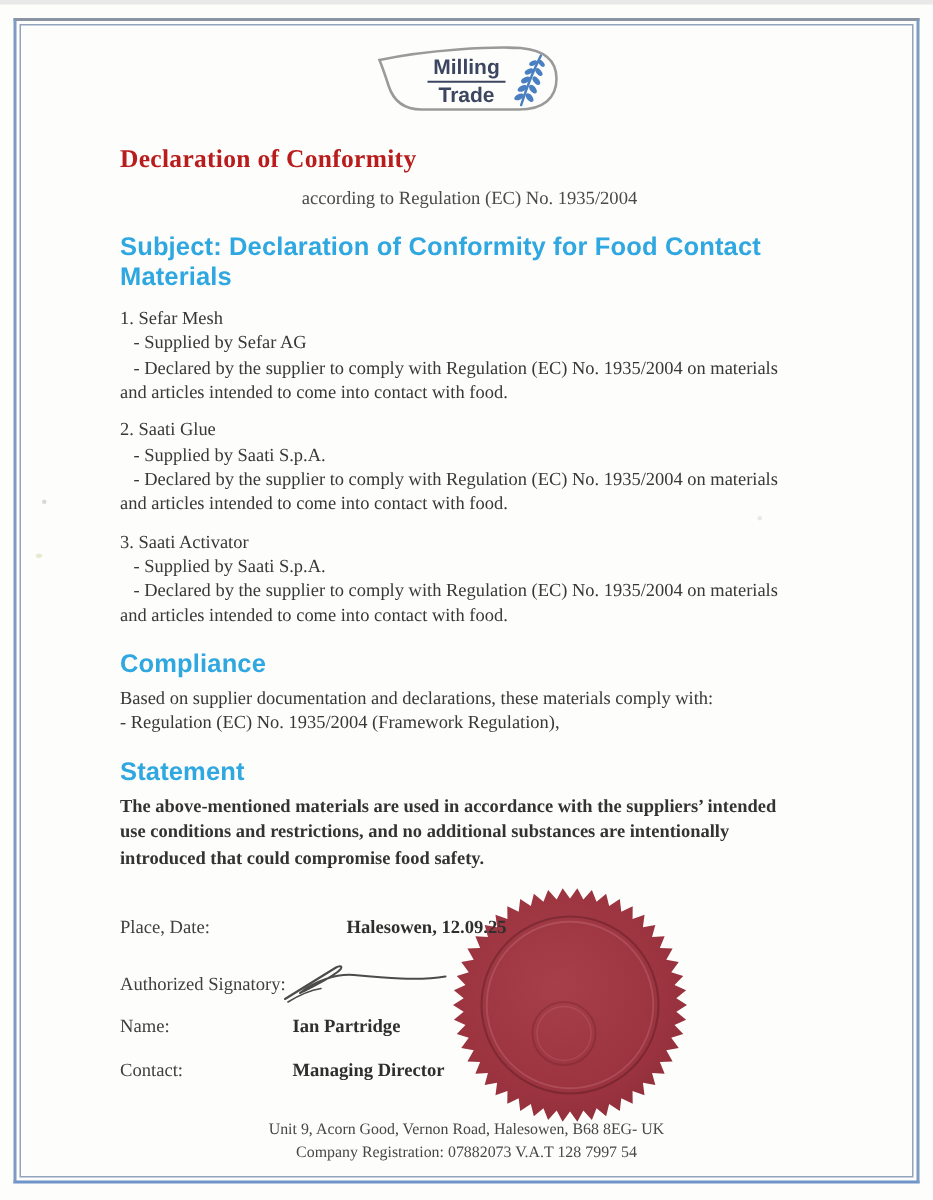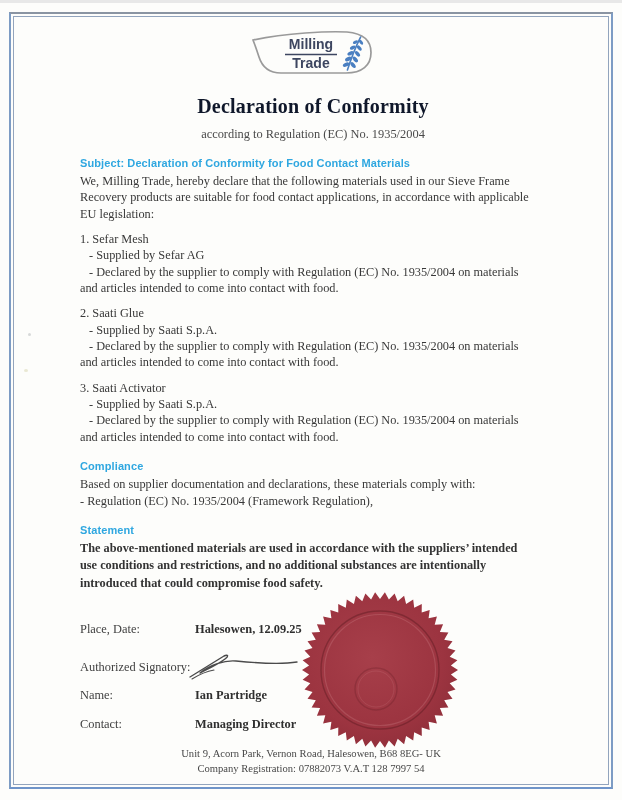--- a/index.html
+++ b/index.html
@@ -12,43 +12,43 @@
   .frame-outer{position:absolute;inset:9px 9px 14px 9px;border:2px solid #8a94a2;border-left-color:#7d9cc4;border-right-color:#7d9cc4;border-bottom:2px solid #6f94c9;pointer-events:none;}
   .frame-inner{position:absolute;inset:13px 13px 18px 13px;border:1px solid #92a4bd;pointer-events:none;}
 
   .content{position:relative;padding:26px 76px 0 80px;z-index:2;}
 
   
   .logo-wrap{text-align:center;margin:0 0 0 0;}
   .logo-wrap svg{display:inline-block;}
 
   .doc-title{
-    text-align:center;font-size:20px;font-weight:bold;color:#0f172a;
+    text-align:left;font-size:17px;font-weight:bold;color:#b91c1c;
     margin:14px 0 0 0;letter-spacing:.2px;
   }
   .doc-subtitle{text-align:center;font-size:12.4px;color:#4a4a4a;margin:9px 0 0 0;}
 
   .h-blue{
     font-family:"Liberation Sans", sans-serif;font-weight:700;
-    font-size:11px;color:#2fa7e0;margin:15px 0 4px 0;letter-spacing:.1px;
+    font-size:17px;color:#2fa7e0;margin:15px 0 4px 0;letter-spacing:.1px;
   }
   p{margin:0;font-size:12.3px;line-height:1.33;color:#383838;}
   .preline{white-space:pre-line;}
 
   .material{margin-top:9px;}
   .material .m-sub{text-indent:9px;font-family:Liberation Serif, serif;}
 
   .statement-text{font-weight:bold;color:#333;line-height:1.42;}
 
   
   .sig-block{margin-top:30px;font-size:12.4px;}
   .sig-row{display:flex;align-items:baseline;position:relative;}
   .sig-label{width:115px;color:#3f3f3f;flex:0 0 115px;}
   .sig-value{font-weight:bold;color:#2f2f2f;}
-  .row-place{margin-bottom:0;}
+  .row-place{margin-bottom:0;gap:36px;}
   .row-signatory{margin-top:23px;}
   .row-name{margin-top:13px;}
   .row-position{margin-top:14px;}
   .signature-svg{position:absolute;left:104px;top:-16px;}
 
   
   .seal{position:absolute;left:302px;top:589px;width:156px;height:156px;z-index:1;}
 
   
   .footer{
@@ -95,23 +95,20 @@
             <ellipse cx="11.5" cy="6" rx="2.8" ry="1.5" transform="rotate(38 11.5 6)"></ellipse>
           </g>
         </g>
       </svg>
     </div>
 
     <div class="doc-title">Declaration of Conformity</div>
     <div class="doc-subtitle">according to Regulation (EC) No. 1935/2004</div>
 
     <div class="h-blue">Subject: Declaration of Conformity for Food Contact Materials</div>
-    <p class="preline">We, Milling Trade, hereby declare that the following materials used in our Sieve Frame
-Recovery products are suitable for food contact applications, in accordance with applicable
-EU legislation:</p>
 
     <div class="material">
       <p>1. Sefar Mesh</p>
       <p class="m-sub">- Supplied by Sefar AG</p>
       <p class="m-sub preline">- Declared by the supplier to comply with Regulation (EC) No. 1935/2004 on materials
 and articles intended to come into contact with food.</p>
     </div>
     <div class="material">
       <p>2. Saati Glue</p>
       <p class="m-sub">- Supplied by Saati S.p.A.</p>
@@ -167,16 +164,16 @@
       </radialGradient>
     </defs>
     <polygon id="seal-teeth" fill="url(#sealGrad)" points="156.0,78.0 148.9,82.5 155.4,87.8 147.7,91.3 153.5,97.4 145.5,99.9 150.5,106.7 142.2,108.2 146.4,115.6 137.9,116.0 141.1,123.8 132.7,123.3 134.9,131.4 126.6,129.8 127.7,138.1 119.7,135.4 119.8,143.9 112.2,140.2 111.2,148.6 104.1,144.0 102.1,152.2 95.7,146.8 92.6,154.6 86.9,148.4 82.9,155.8 78.0,149.0 73.1,155.8 69.1,148.4 63.4,154.6 60.3,146.8 53.9,152.2 51.9,144.0 44.8,148.6 43.8,140.2 36.2,143.9 36.3,135.4 28.3,138.1 29.4,129.8 21.1,131.4 23.3,123.3 14.9,123.8 18.1,116.0 9.6,115.6 13.8,108.2 5.5,106.7 10.5,99.9 2.5,97.4 8.3,91.3 0.6,87.8 7.1,82.5 0.0,78.0 7.1,73.5 0.6,68.2 8.3,64.7 2.5,58.6 10.5,56.1 5.5,49.3 13.8,47.8 9.6,40.4 18.1,40.0 14.9,32.2 23.3,32.7 21.1,24.6 29.4,26.2 28.3,17.9 36.3,20.6 36.2,12.1 43.8,15.8 44.8,7.4 51.9,12.0 53.9,3.8 60.3,9.2 63.4,1.4 69.1,7.6 73.1,0.2 78.0,7.0 82.9,0.2 86.9,7.6 92.6,1.4 95.7,9.2 102.1,3.8 104.1,12.0 111.2,7.4 112.2,15.8 119.8,12.1 119.7,20.6 127.7,17.9 126.6,26.2 134.9,24.6 132.7,32.7 141.1,32.2 137.9,40.0 146.4,40.4 142.2,47.8 150.5,49.3 145.5,56.1 153.5,58.6 147.7,64.7 155.4,68.2 148.9,73.5"></polygon>
     <circle cx="78" cy="78" r="59" fill="none" stroke="rgba(60,12,18,0.30)" stroke-width="1.4"></circle>
     <circle cx="78" cy="78" r="55.5" fill="none" stroke="rgba(255,205,205,0.15)" stroke-width="1.2"></circle>
     <circle cx="74" cy="97" r="21" fill="none" stroke="rgba(60,12,18,0.18)" stroke-width="1.4"></circle>
     <circle cx="74" cy="97" r="18" fill="none" stroke="rgba(255,205,205,0.10)" stroke-width="1"></circle>
   </svg>
 
   <div class="footer">
-    <div>Unit 9, Acorn Park, Vernon Road, Halesowen, B68 8EG- UK</div>
+    <div>Unit 9, Acorn Good, Vernon Road, Halesowen, B68 8EG- UK</div>
     <div>Company Registration: 07882073 V.A.T 128 7997 54</div>
   </div>
 </div>
 
 </body></html>

